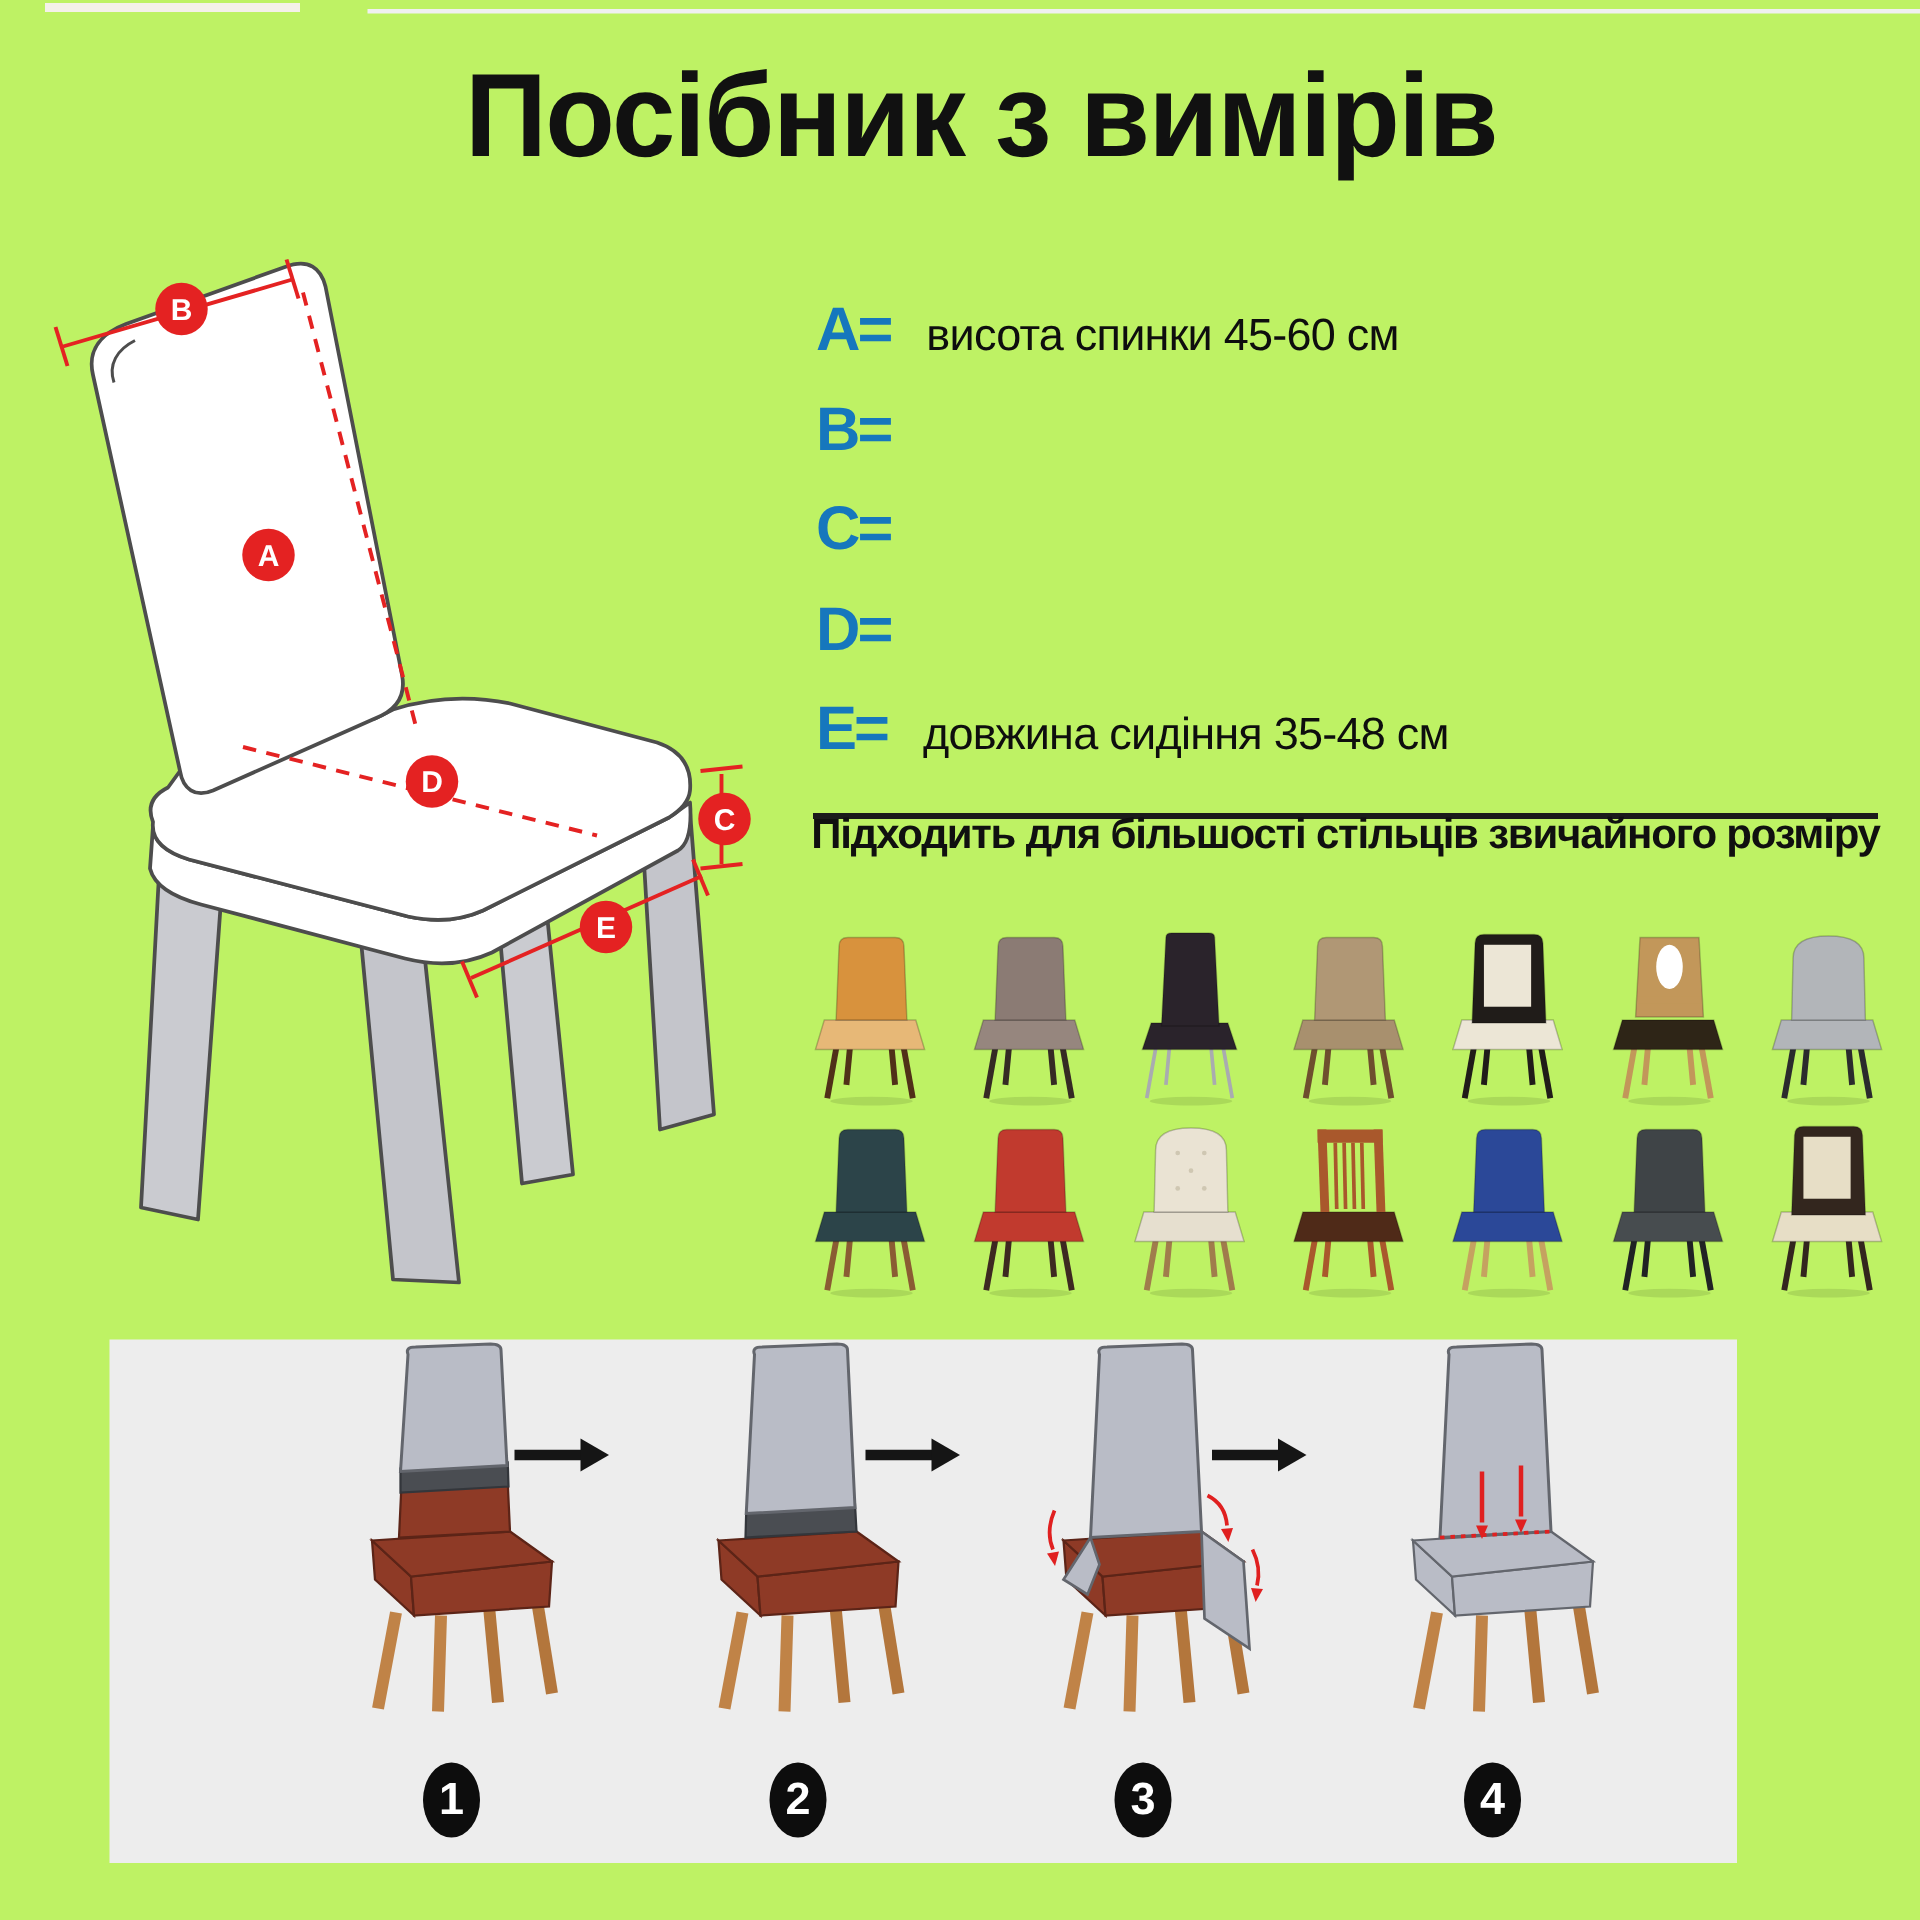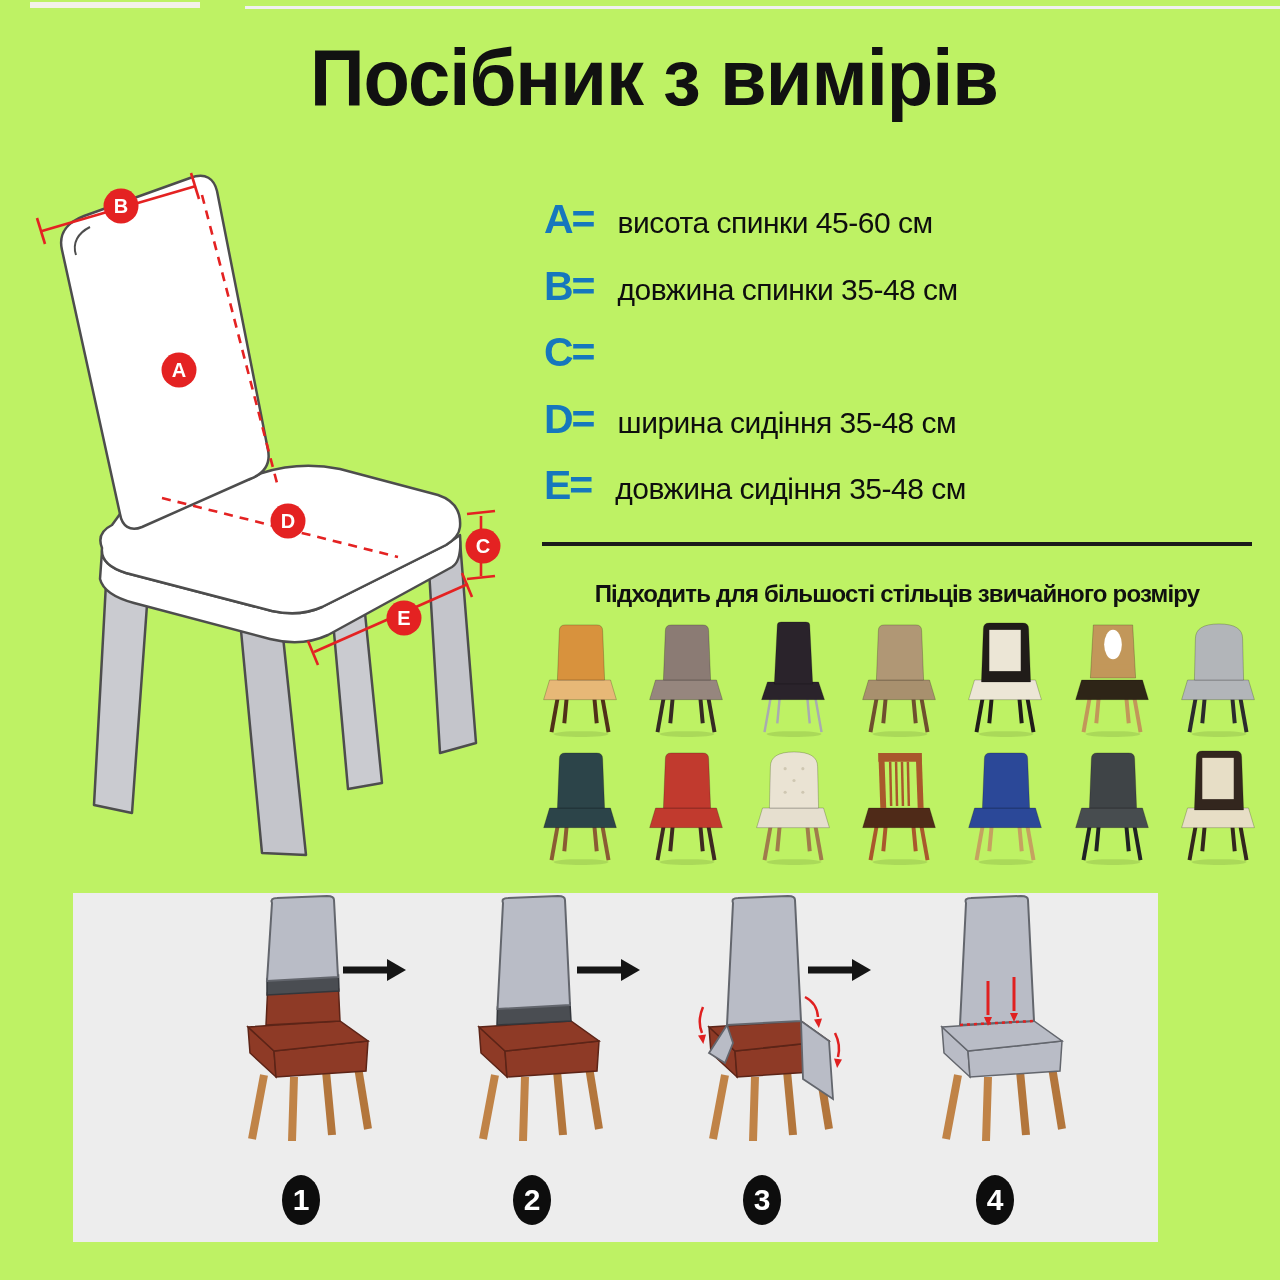--- a/index.html
+++ b/index.html
@@ -6,22 +6,22 @@
   #page{position:relative;width:1280px;height:1280px;background:#bef264;overflow:hidden;
         font-family:"Liberation Sans",sans-serif;padding-left:41px;}
   .artifact{position:absolute;}
   #title{position:absolute;left:0;top:34px;width:1280px;text-align:center;
          font-size:76px;font-weight:bold;color:#111;letter-spacing:-1px;
          transform:translateX(14px) scaleY(1.04);}
   .leg-row{position:absolute;left:544px;display:flex;align-items:baseline;gap:24px;white-space:nowrap;}
   .leg-key{font-size:41px;font-weight:bold;color:#1677bd;letter-spacing:-2px;}
   .leg-label{font-size:30px;font-weight:normal;color:#0e0e0e;letter-spacing:-0.5px;}
   #divider{position:absolute;left:542px;top:542px;width:710px;height:4px;background:#1b1b1b;}
-  #fit-note{position:absolute;left:540px;top:580px;width:714px;text-align:center;
-            font-size:24px;font-weight:bold;color:#101010;letter-spacing:-0.8px;}
+  #fit-note{position:absolute;left:540px;top:540px;width:714px;text-align:center;
+            font-size:28px;font-weight:bold;color:#101010;letter-spacing:-0.8px;}
   #gallery{position:absolute;left:528px;top:616px;width:744px;height:256px;}
   .g-row{display:flex;height:128px;}
   .g-cell{width:106.3px;height:128px;display:flex;align-items:flex-end;justify-content:center;}
   .g-cell svg{display:block;margin-bottom:5px;}
   #steps-panel{position:absolute;left:73px;top:893px;width:1085px;height:349px;background:#ededed;}
   .step-chair{position:absolute;top:40px;}
   .step-num{position:absolute;top:282px;width:38px;height:50px;border-radius:50%;
             background:#0d0d0d;color:#ffffff;font-size:30px;font-weight:bold;
             text-align:center;line-height:50px;}
   .step-arrow{position:absolute;top:64px;}
@@ -83,28 +83,26 @@
         </g>
       </g>
   </svg>
 
   <div class="leg-row" style="top:196px">
     <span class="leg-key">A=</span>
     <span class="leg-label">висота спинки 45-60 см</span>
   </div>
   <div class="leg-row" style="top:263px">
     <span class="leg-key">B=</span>
-    <span class="leg-label">довжина спинки 35-48 см</span>
   </div>
   <div class="leg-row" style="top:329px">
     <span class="leg-key">C=</span>
   </div>
   <div class="leg-row" style="top:396px">
     <span class="leg-key">D=</span>
-    <span class="leg-label">ширина сидіння 35-48 см</span>
   </div>
   <div class="leg-row" style="top:462px">
     <span class="leg-key">E=</span>
     <span class="leg-label">довжина сидіння 35-48 см</span>
   </div>
 
   <div id="divider"></div>
   <div id="fit-note">Підходить для більшості стільців звичайного розміру</div>
 
   <div id="gallery">

